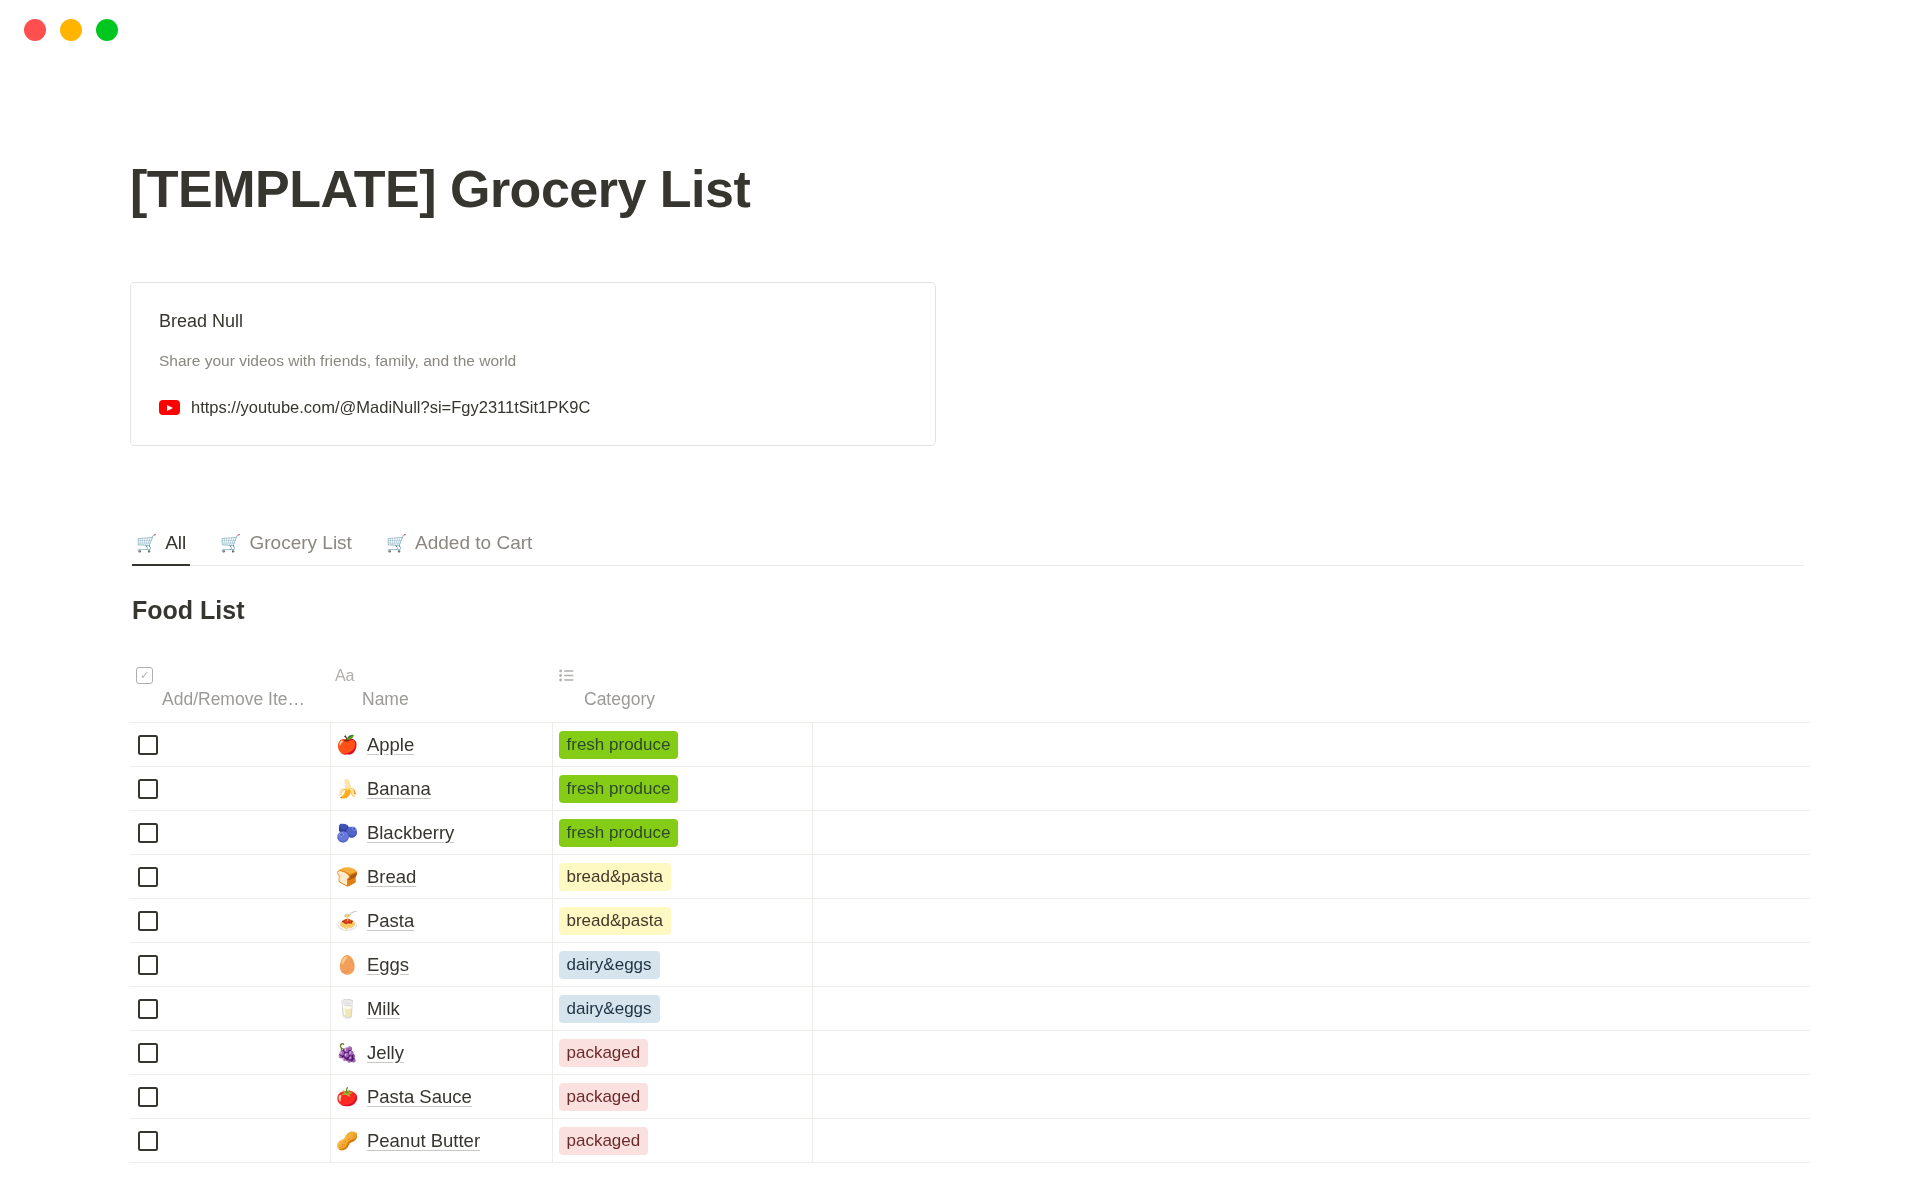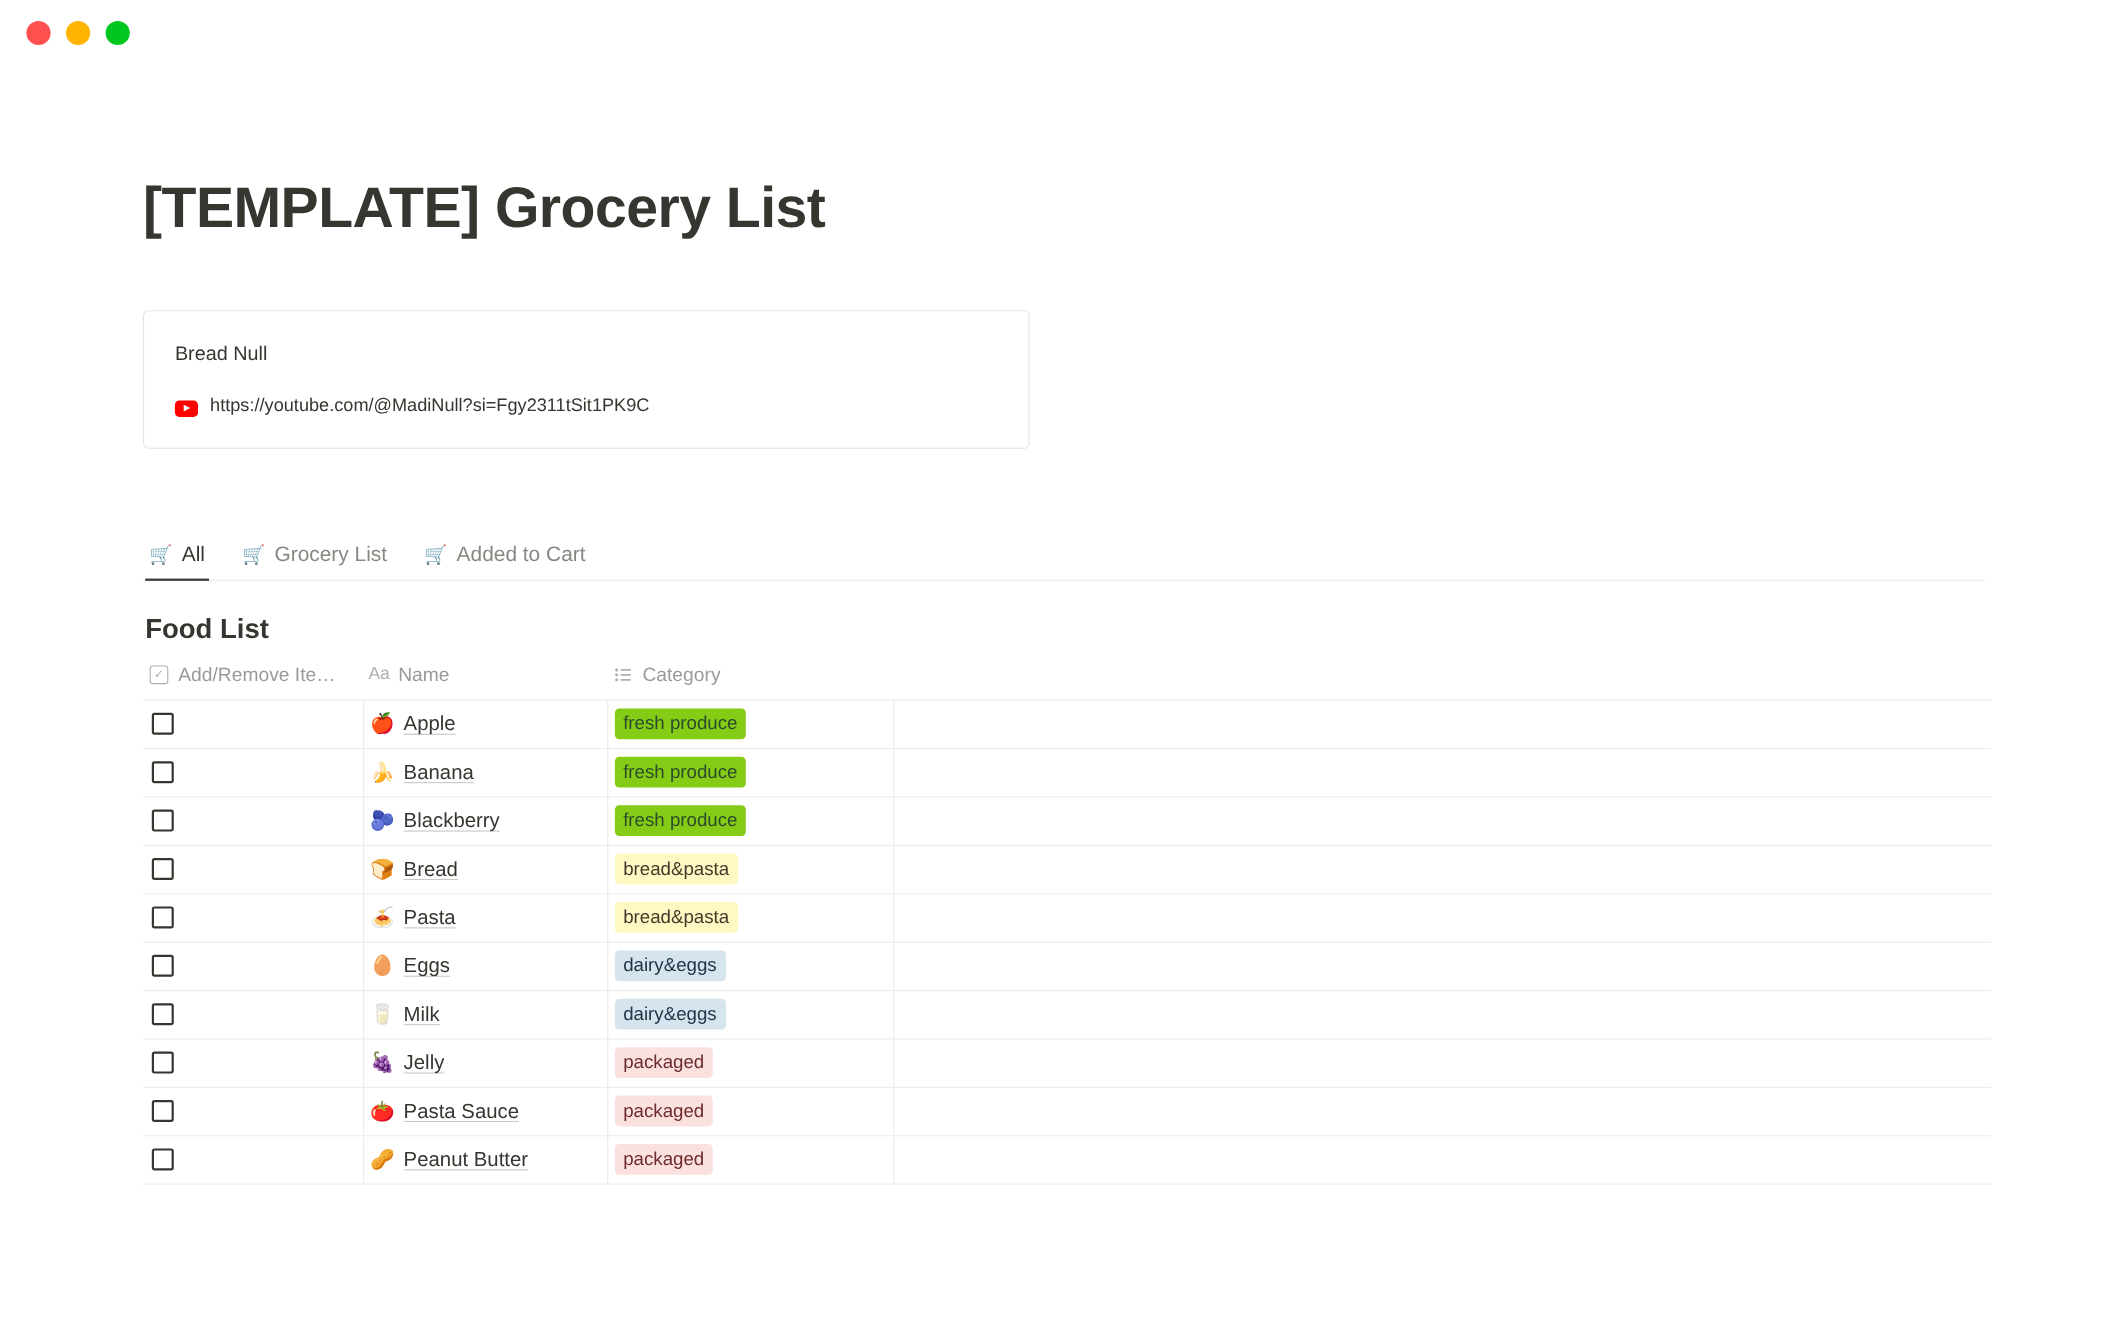--- a/index.html
+++ b/index.html
@@ -75,21 +75,21 @@
     line-height: 1.4;
   }
   .bookmark-desc {
     font-size: 15.5px;
     color: #8a8781;
     margin-top: 16px;
     line-height: 1.45;
   }
   .bookmark-link {
     display: flex;
-    align-items: flex-end;
+    align-items: center;
     gap: 11px;
     margin-top: 26px;
   }
   .yt-icon {
     width: 21px;
     height: 15px;
     background: #ff0000;
     border-radius: 4px;
     display: flex;
     align-items: center;
@@ -180,21 +180,21 @@
     color: #b0afac;
   }
   .hd-icon.checkbox {
     border: 1.6px solid #b0afac;
     border-radius: 3px;
     font-size: 11px;
     line-height: 1;
     color: #b0afac;
   }
   .hd-aa { font-size: 16px; color: #b0afac; letter-spacing: -0.3px; }
-  .hd-label { overflow: hidden; text-overflow: ellipsis; white-space: nowrap; }
+  .hd-label { overflow: hidden; text-overflow: ellipsis; white-space: nowrap; margin-top: 48px; }
 
   tbody tr { height: 44px; }
   tbody td {
     border-top: 1px solid #edece9;
     border-bottom: 1px solid #edece9;
     padding: 0 6px;
     vertical-align: middle;
   }
   tbody td.cell-check { border-right: 1px solid #edece9; padding-left: 8px; }
   tbody td.cell-name  { border-right: 1px solid #edece9; }
@@ -250,20 +250,21 @@
 <div class="page">
   <div class="content">
 
     <h1 class="page-title">[TEMPLATE] Grocery List</h1>
 
     <div class="intro-row">
 
 
       <div class="bookmark">
         <div class="bookmark-title">Bread Null</div>
+        <div class="bookmark-desc">Share your videos with friends, family, and the world</div>
         <div class="bookmark-link">
           <span class="yt-icon">
               <span class="play"></span>
             </span>
           <span class="bookmark-url">https://youtube.com/@MadiNull?si=Fgy2311tSit1PK9C</span>
         </div>
       </div>
 
     </div>
 

